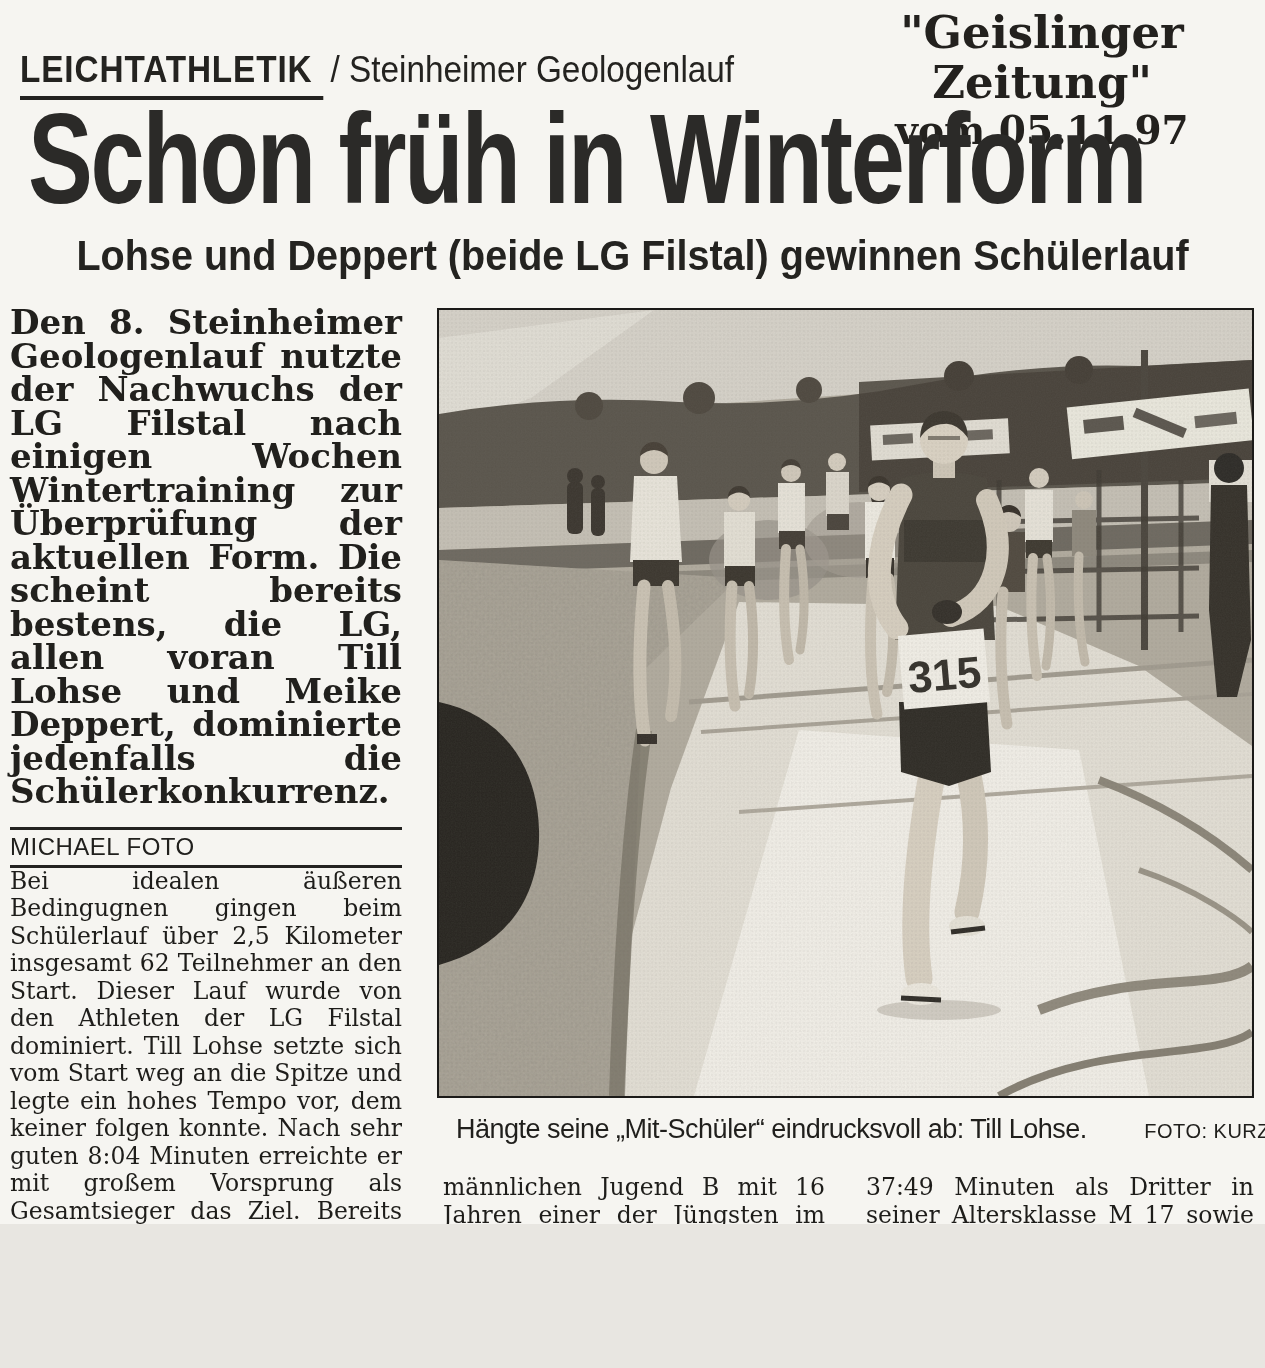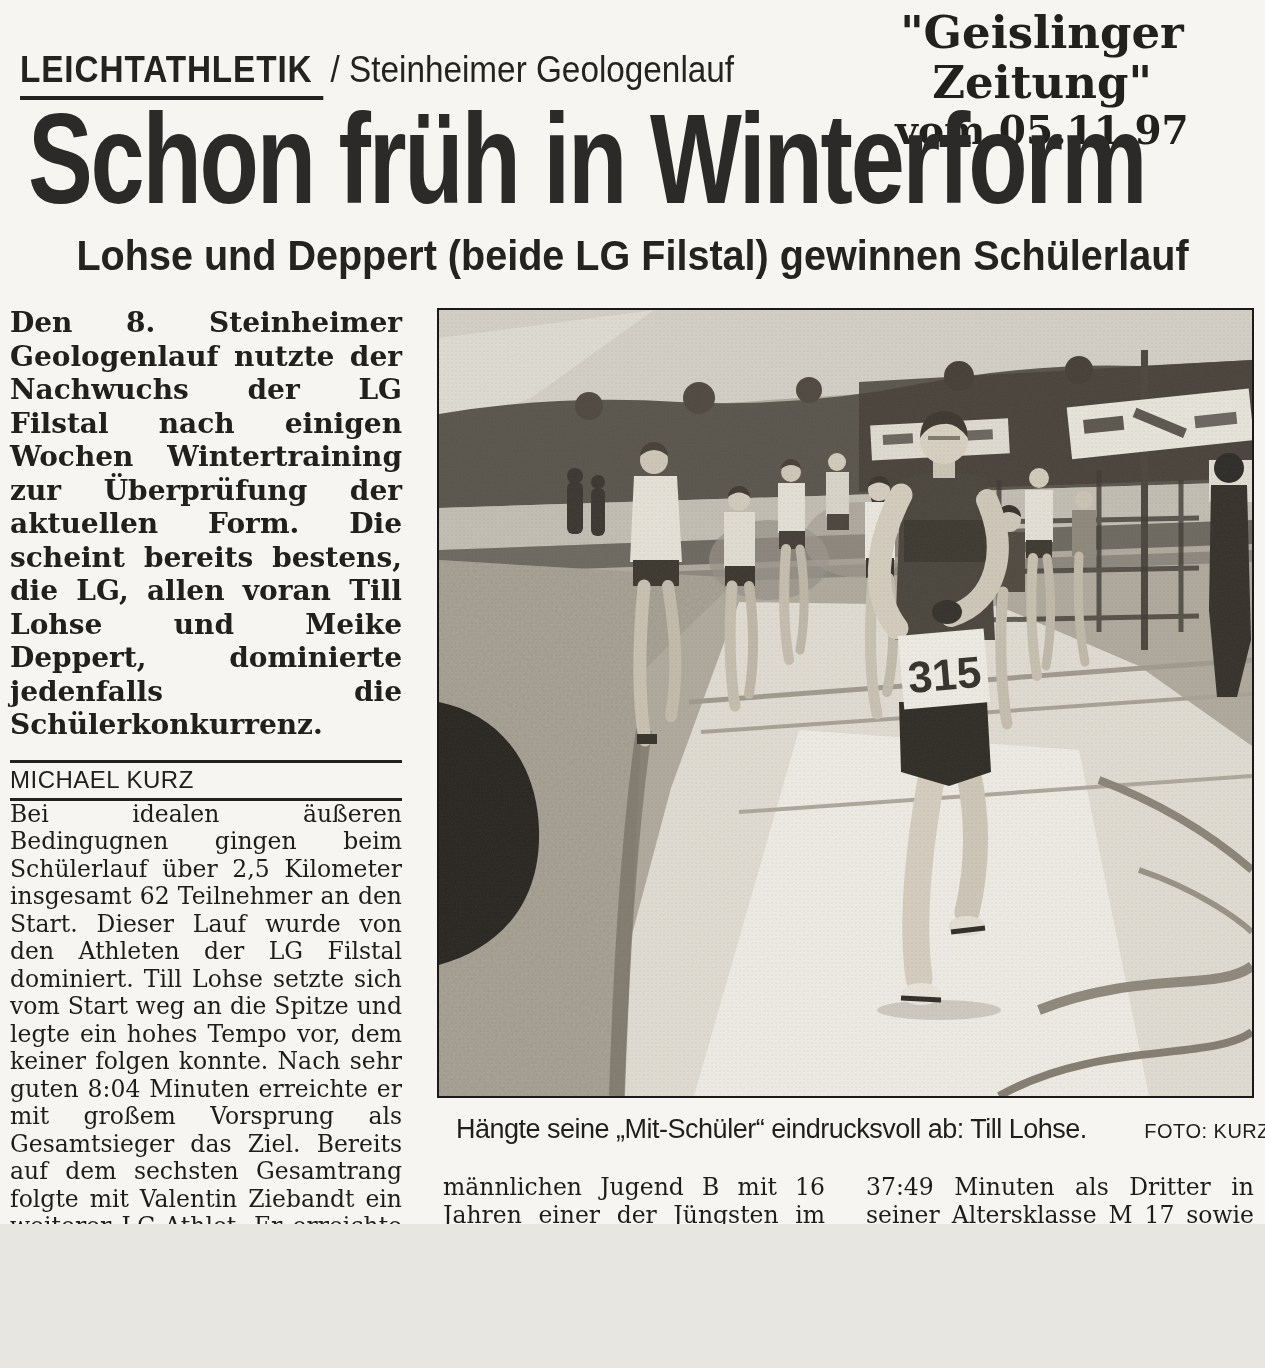--- a/index.html
+++ b/index.html
@@ -25,21 +25,21 @@
             color:#2b2a28;line-height:1.05;}
   .subheadline{position:absolute;left:0;top:232px;width:1265px;margin:0;text-align:center;
                font-size:43px;font-weight:bold;white-space:nowrap;transform:scaleX(0.92);
                transform-origin:center top;color:#242320;line-height:1.1;}
 
   
   .col{position:absolute;text-align:justify;}
   .col1{left:10px;top:306px;width:392px;}
   .col2{left:443px;top:1174px;width:382px;}
   .col3{left:866px;top:1174px;width:388px;}
-  .lead{margin:0;font-family:"DejaVu Serif",serif;font-weight:bold;font-size:28px;
+  .lead{margin:0;font-family:"DejaVu Serif",serif;font-weight:bold;font-size:34px;
         line-height:33.5px;color:#21201d;}
   .byline{margin-top:18px;border-top:3px solid #232220;border-bottom:3px solid #232220;
           padding:3px 0 4px;font-size:24px;letter-spacing:0.5px;text-align:left;color:#21201d;}
   .body{margin:14px 0 0;font-family:"DejaVu Serif",serif;font-size:23.5px;line-height:27.5px;
         color:#1e1d1a;text-align:justify;}
   .body.first{margin-top:0;}
   .cont{text-align-last:justify;}
 
   
   .photo{position:absolute;left:437px;top:308px;width:817px;height:790px;
@@ -64,21 +64,21 @@
   <div class="source-note">
     <div class="l1">"Geislinger Zeitung"</div>
     <div class="l2">vom 05.11.97</div>
   </div>
 
   <h1 class="headline">Schon früh in Winterform</h1>
   <h2 class="subheadline">Lohse und Deppert (beide LG Filstal) gewinnen Schülerlauf</h2>
 
   <div class="col col1">
     <p class="lead">Den 8. Steinheimer Geologenlauf nutzte der Nachwuchs der LG Filstal nach einigen Wochen Wintertraining zur Überprüfung der aktuellen Form. Die scheint bereits bestens, die LG, allen voran Till Lohse und Meike Deppert, dominierte jedenfalls die Schülerkonkurrenz.</p>
-    <div class="byline">MICHAEL KURZ</div>
+    <div class="byline">MICHAEL FOTO</div>
     <p class="body first">Bei idealen äußeren Bedingugnen gingen beim Schülerlauf über 2,5 Kilometer insgesamt 62 Teilnehmer an den Start. Dieser Lauf wurde von den Athleten der LG Filstal dominiert. Till Lohse setzte sich vom Start weg an die Spitze und legte ein hohes Tempo vor, dem keiner folgen konnte. Nach sehr guten 8:04 Minuten erreichte er mit großem Vorsprung als Gesamtsieger das Ziel. Bereits auf dem sechsten Gesamtrang folgte mit Valentin Ziebandt ein weiterer LG-Athlet. Er erreichte in guten 8:50 Minuten den dritten Rang in seiner Altersklasse M 13. Bei den Schülerinnen ging der Gesamtsieg ebenfalls an ein Athletin der LG Filstal. Meike Deppert setzte sich überlegen in 9:18 Minuten gegen zum Teil zwei Jahre älteren Mitkonkurrentinnen durch.</p>
 
   </div>
 
   <figure class="photo" style="margin:0">
     <svg viewBox="0 0 813 786" preserveAspectRatio="none">
       <defs>
         <filter id="grain" x="0" y="0" width="100%" height="100%">
           <feTurbulence type="fractalNoise" baseFrequency="0.8" numOctaves="2" result="n"></feTurbulence>
           <feColorMatrix in="n" type="matrix" values="0 0 0 0 0.25  0 0 0 0 0.24  0 0 0 0 0.22  0 0 0 0.3 0"></feColorMatrix>

